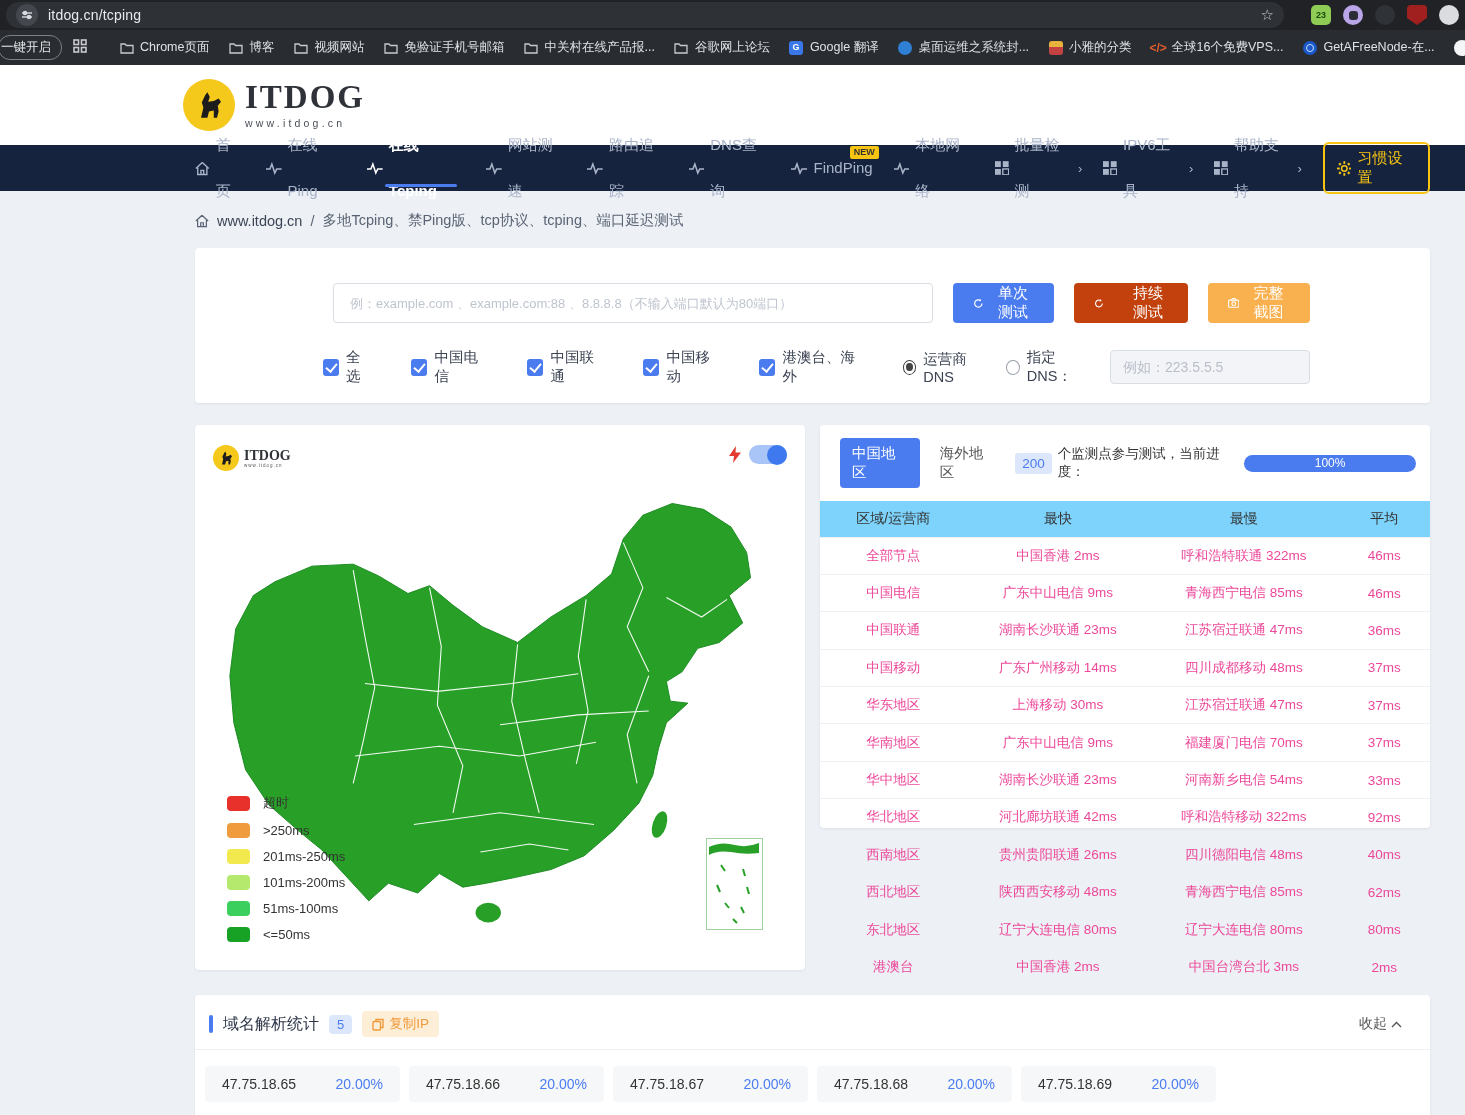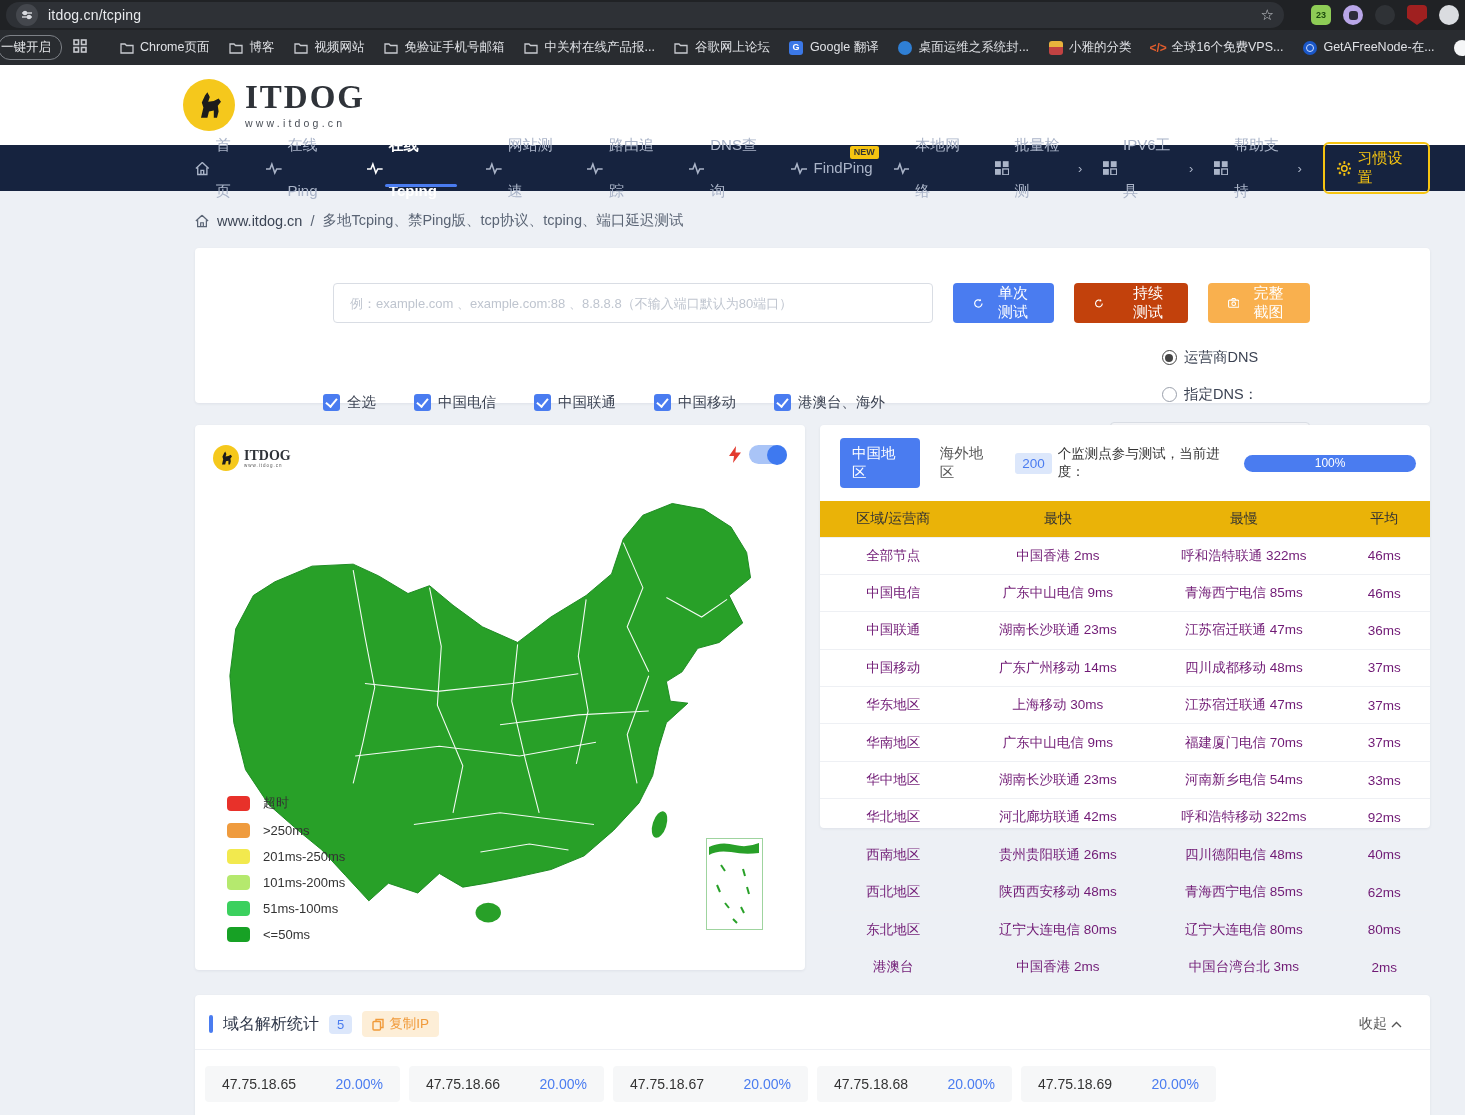--- a/index.html
+++ b/index.html
@@ -68,21 +68,21 @@
   .host-input { flex:0 0 600px; height:40px; border:1px solid #d9dde4; border-radius:4px; padding:0 16px; font-size:13px; color:#333; outline:none; background:#fff;margin-left:16px; }
   .host-input::placeholder { color:#bfc5cf; }
   .btn { height:40px; border:none; border-radius:4px; color:#fff; font-size:15px; padding:0 20px; display:flex; align-items:center; gap:8px; cursor:pointer; }
   .btn-blue { background:#4a7cf0;padding-left:20px; }
   .btn-green { background:#c2410c;gap:24px; }
   .btn-orange { background:#f9b04e; }
   .opts-row { display:flex; align-items:center; margin-top:25px; gap:38px;padding-left:6px; }
   .chk { display:flex; align-items:center; gap:7px; color:#3c4353; font-size:14.5px; cursor:pointer; }
   .chk-box { width:17px; height:17px; border-radius:3px; background:#4a7cf0; position:relative; }
   .chk-box::after { content:""; position:absolute; left:4.5px; top:2.5px; width:5px; height:9px; border-right:2px solid #fff; border-bottom:2px solid #fff; transform:rotate(40deg); }
-  .dns-group { margin-left:auto; display:flex; align-items:center; gap:18px;flex-direction:column; }
+  .dns-group { margin-left:auto; display:flex; align-items:center; gap:18px; }
   .radio { display:flex; align-items:center; gap:7px; color:#3c4353; font-size:14.5px; cursor:pointer; }
   .radio-dot { width:15px; height:15px; border-radius:50%; border:1.5px solid #444; position:relative; }
   .radio-dot.sel::after { content:""; position:absolute; inset:2.5px; border-radius:50%; background:#444; }
   .radio-dot.unsel { border-color:#9aa0ab; }
   .dns-input { width:200px; height:34px; border:1px solid #d9dde4; background:#f3f4f7; border-radius:4px; padding:0 12px; font-size:14px; color:#333; outline:none; }
   .dns-input::placeholder { color:#b9bfc9; }
 
   .dual-row { display:flex; gap:15px; margin-top:22px; }
   .map-panel { width:610px; height:545px; position:relative; overflow:hidden; }
   .map-logo { position:absolute; left:18px; top:20px; display:flex; align-items:center; gap:5px; }
@@ -102,22 +102,22 @@
   .result-panel { width:610px; height:403px; display:flex; flex-direction:column; }
   .result-head { display:flex; align-items:center; padding:13px 14px 13px 20px; gap:8px; }
   .tab { font-size:14.5px; padding:6px 12px; border-radius:4px; cursor:pointer; }
   .tab.active { background:#4a7cf0; color:#fff; }
   .tab.inactive { color:#555; }
   .rh-right { margin-left:auto; display:flex; align-items:center; gap:6px; }
   .count-badge { background:#dce7fb; color:#4a7cf0; font-size:13.5px; padding:3px 7px; border-radius:3px; }
   .count-text { font-size:13.5px; color:#333; }
   .progress { width:180px; height:17px; border-radius:9px; background:#4a7cf0; color:#fff; font-size:12px; display:flex; align-items:center; justify-content:center; }
   .rtable { width:100%; border-collapse:collapse; table-layout:fixed; }
-  .rtable th { background:#eab308; font-weight:normal; font-size:14px; color:#333; height:36px; }
-  .rtable td { text-align:center; font-size:13.5px; color:#701a75; height:37.4px; border-top:1px solid #eef0f4; }
+  .rtable th { background:#7dd3fc; font-weight:normal; font-size:14px; color:#333; height:36px; }
+  .rtable td { text-align:center; font-size:13.5px; color:#ec4899; height:37.4px; border-top:1px solid #eef0f4; }
   .rtable th:nth-child(1), .rtable td:nth-child(1) { width:24%; }
   .rtable th:nth-child(2), .rtable td:nth-child(2) { width:30%; }
   .rtable th:nth-child(3), .rtable td:nth-child(3) { width:31%; }
   .rtable th:nth-child(4), .rtable td:nth-child(4) { width:15%; }
 
   .dns-panel { margin-top:25px; padding:0 0 14px 0; }
   .dns-head { display:flex; align-items:center; padding:16px 28px 12px 14px; gap:10px; }
   .blue-bar { width:4px; height:18px; background:#4a7cf0; border-radius:2px; }
   .dns-title { font-size:16px; color:#2c3547; }
   .dns-count { background:#dce7fb; color:#4a7cf0; font-size:13px; padding:2px 8px; border-radius:4px; }

